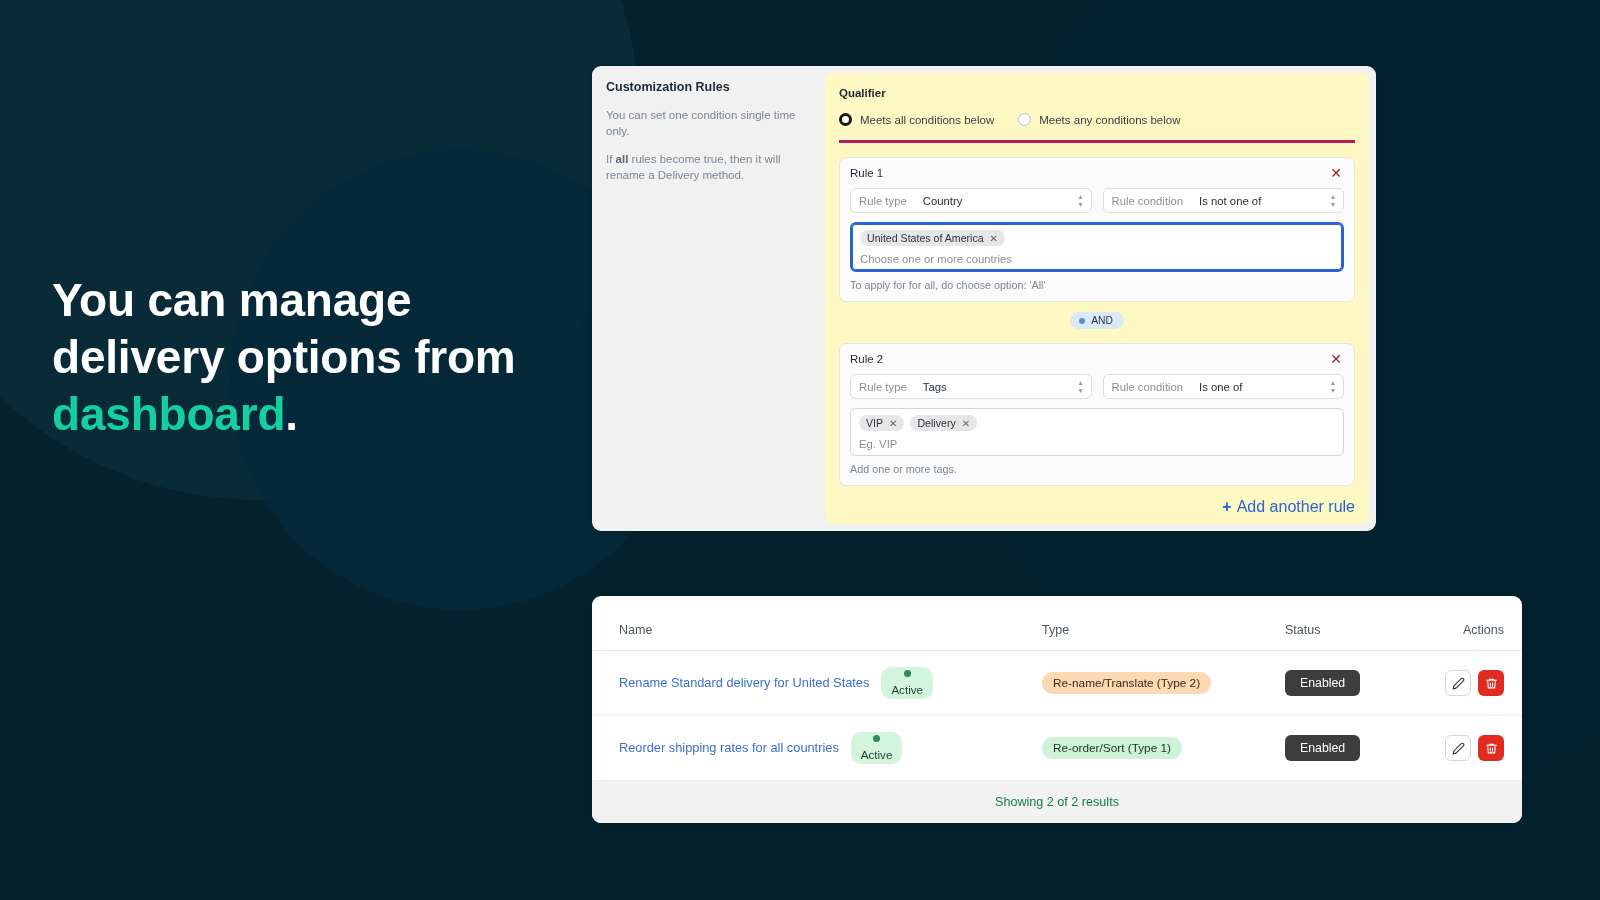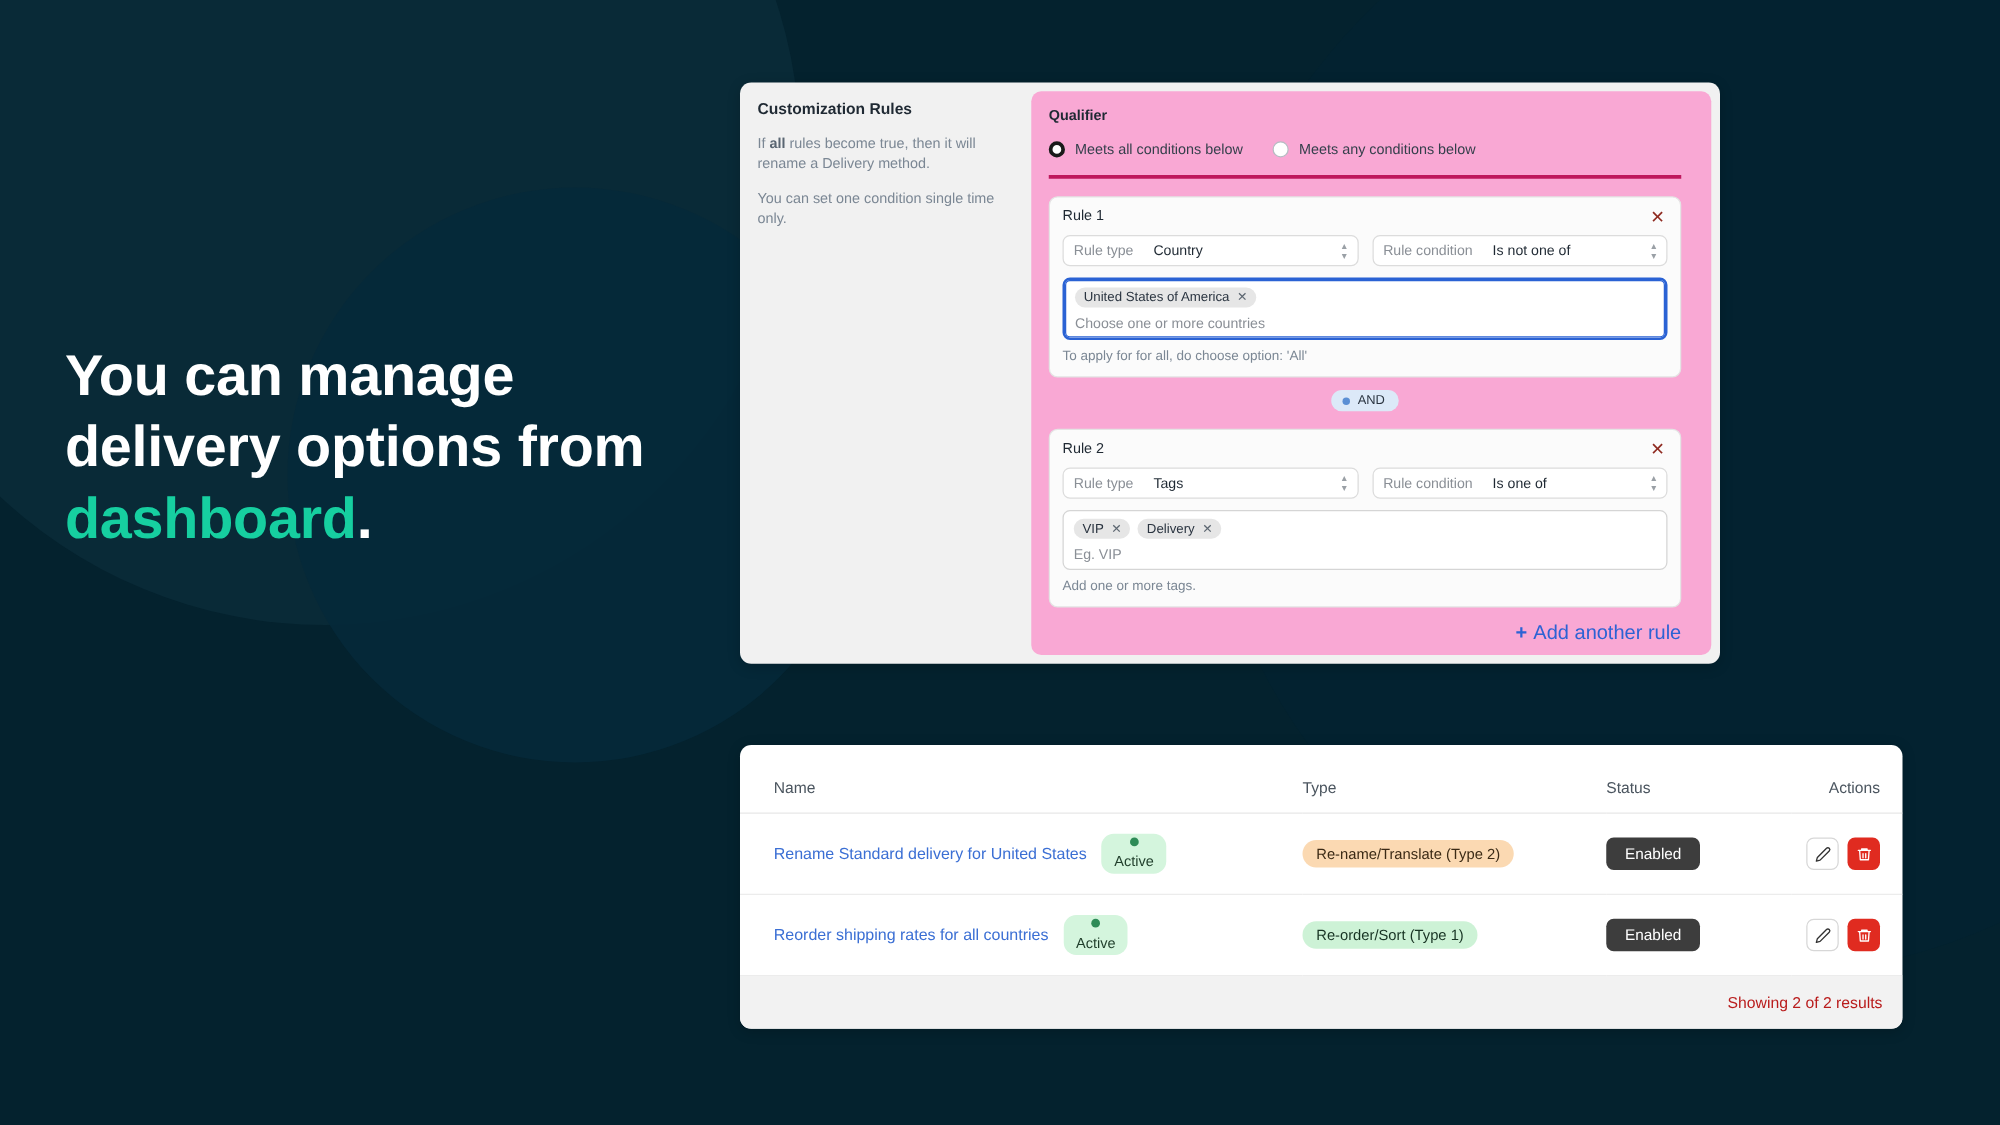--- a/index.html
+++ b/index.html
@@ -81,24 +81,24 @@
   .rules-left p {
     font-size: 11.5px;
     color: #7b8794;
     line-height: 16px;
     margin-bottom: 12px;
   }
   .rules-left p b { color: #5a6672; font-weight: bold; }
 
   .rules-right {
     flex: 1;
-    background: #f9a8d4;
+    background: #fef9c3;
     border-radius: 8px;
     margin: 7px 7px 7px 0;
-    padding: 14px 24px 8px 14px;
+    padding: 14px 14px 8px 14px;
     position: relative;
   }
   .qualifier-title {
     font-size: 11.5px;
     font-weight: bold;
     color: #1f2933;
     margin-bottom: 14px;
   }
   .radio-row { display: flex; align-items: flex-start; gap: 24px; padding-bottom: 14px; border-bottom: 3px solid #be185d; }
   .radio-opt { display: flex; align-items: center; gap: 8px; cursor: pointer; }
@@ -246,43 +246,43 @@
     cursor: pointer;
   }
   .act {
     display: inline-flex; align-items: center; justify-content: center;
     width: 26px; height: 26px; border-radius: 6px;
     vertical-align: middle; cursor: pointer;
   }
   .act-edit { border: 1px solid #d7d7d7; background: #fff; margin-right: 7px; }
   .act-del { background: #e02b20; }
   .footer-row td {
-    background: #f2f2f2; text-align: right;
-    font-size: 12.6px; color: #b91c1c; padding: 14px 16px; border-bottom: none;
+    background: #f2f2f2; text-align: center;
+    font-size: 12.6px; color: #15803d; padding: 14px 0; border-bottom: none;
   }
 </style>
 </head>
 <body>
 
 <div class="bg-layer">
   <div class="bg-corner"></div>
   <div class="bg-blob-a"></div>
   <div class="bg-blob-b"></div>
 </div>
 
 <div class="copy">
   <h1 class="second"><span>You can manage delivery options from </span><span class="accent">dashboard</span><span>.</span></h1>
 </div>
 
 <div class="rules-card">
 
   <div class="rules-left">
     <h2>Customization Rules</h2>
+    <p>You can set one condition single time only.</p>
     <p><span>If </span><b>all</b><span> rules become true, then it will rename a Delivery method.</span></p>
-    <p>You can set one condition single time only.</p>
   </div>
 
   <div class="rules-right">
     <div class="qualifier-title">Qualifier</div>
 
     <div class="radio-row">
       <label class="radio-opt">
         <span class="radio on"></span>
         <span>Meets all conditions below</span>
       </label>

